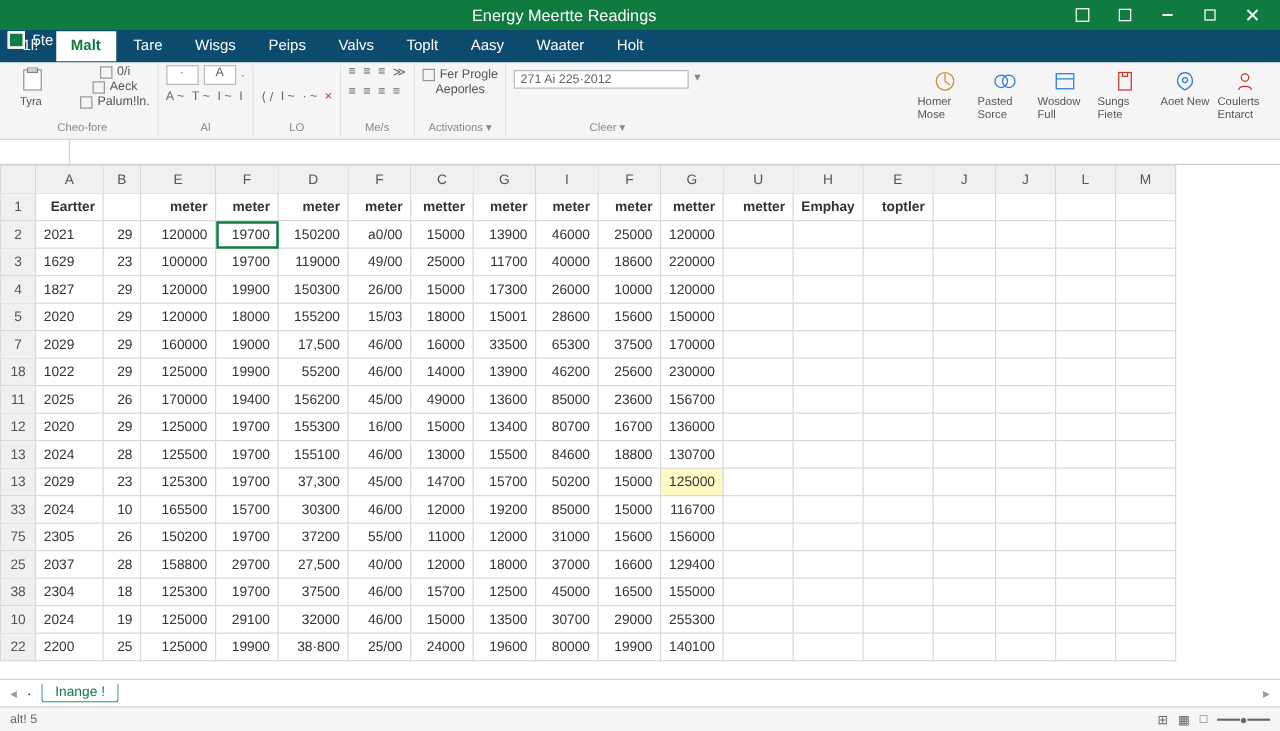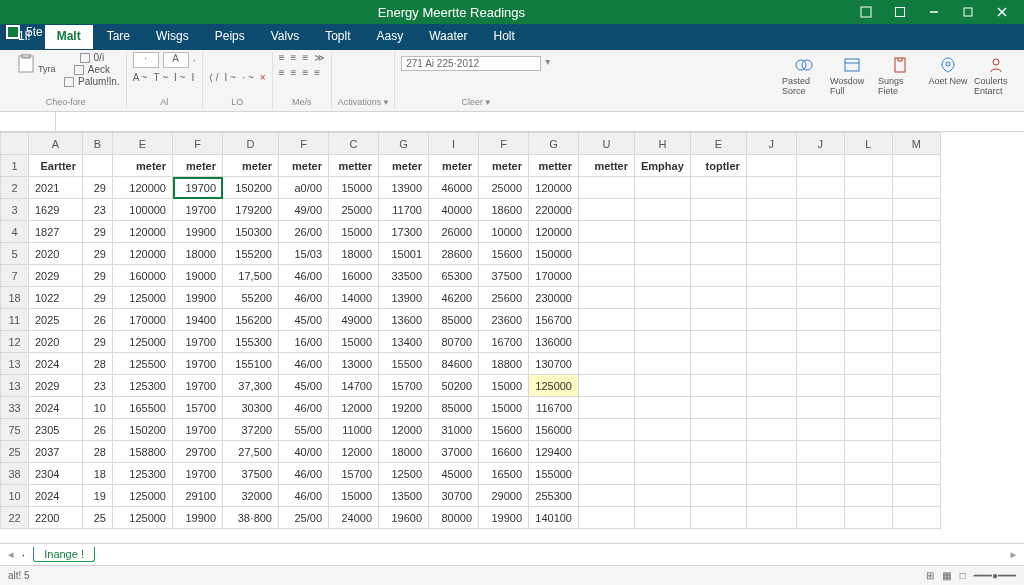--- a/index.html
+++ b/index.html
@@ -19,21 +19,21 @@
     .tabbar { background: #0c4a6e; height: 26px; display: flex; align-items: center; padding: 0 6px; gap: 2px; color: #fff; }
     .tab { padding: 4px 12px 6px; font-size: 12px; cursor: pointer; }
     .tab.active { background: #fff; color: #0f7b3e; font-weight: 600; }
 
     
     .ribbon { background: #f5f5f5; border-bottom: 1px solid #d4d4d4; height: 62px; display: flex; padding: 2px 6px; position: relative; }
     .ribbon-group { display: flex; flex-direction: column; padding: 0 6px; border-right: 1px solid #e1e1e1; position: relative; }
     .ribbon-group:last-of-type { border-right: none; }
     .rg-body { display: flex; gap: 4px; align-items: flex-start; flex: 1; font-size: 10px; color: #666; }
     .rg-label { font-size: 9px; color: #888; text-align: center; margin-top: auto; padding-bottom: 2px; }
-    .rb-item { display: flex; flex-direction: row; align-items: flex-end; gap: 2px; padding: 2px 4px; cursor: pointer; font-size: 9px; color: #555; }
+    .rb-item { display: flex; flex-direction: column; align-items: flex-start; gap: 2px; padding: 2px 4px; cursor: pointer; font-size: 9px; color: #555; }
     .rb-item .ico { width: 20px; height: 20px; display: flex; align-items: center; justify-content: center; }
     .rb-large { width: 48px; }
     .mini-stack { display: flex; flex-direction: column; gap: 1px; font-size: 10px; color: #555; align-items: center; }
     .mini-stack div { display: flex; align-items: center; gap: 4px; }
     .mini-ico { width: 10px; height: 10px; border: 1px solid #999; }
     .font-sel { width: 26px; height: 16px; border: 1px solid #bbb; background: #fff; text-align: center; font-size: 10px; }
     .ribbon-right { margin-left: auto; display: flex; gap: 4px; }
     .rr-item { display: flex; flex-direction: column; align-items: center; width: 44px; font-size: 9px; color: #555; cursor: pointer; padding-top: 4px; gap: 2px; }
     .rr-item svg { stroke: #d08a2d; fill: none; }
 
@@ -209,32 +209,50 @@
           <span>≡</span>
           <span>≡</span>
           <span>≡</span>
         </div>
       </div>
     </div>
     <div class="rg-label">Me/s</div>
   </div>
 
   <div class="ribbon-group">
+    <div class="rg-body">
+      <div class="mini-stack" style="padding-top:2px">
+        <div>
+            <span class="mini-ico"></span>
+            <span>Fer Progle</span>
+          </div>
+        <div>
+            <span>Aeporles</span>
+          </div>
+      </div>
+    </div>
     <div class="rg-label">Activations ▾</div>
   </div>
 
   <div class="ribbon-group" style="border-right:none">
     <div class="rg-body" style="padding-top:4px">
       <div class="refbox">271 Ai 225·2012</div>
       <span style="color:#888;font-size:10px">▾</span>
     </div>
     <div class="rg-label">Cleer ▾</div>
   </div>
 
   <div class="ribbon-right">
+    <div class="rr-item">
+        <svg width="18" height="18" viewBox="0 0 18 18">
+          <circle cx="9" cy="9" r="7"></circle>
+          <path d="M9 3 v6 l4 3"></path>
+        </svg>
+        <span>Homer Mose</span>
+      </div>
     <div class="rr-item">
         <svg width="18" height="18" viewBox="0 0 18 18" style="stroke:#2b7cd0">
           <circle cx="6" cy="9" r="5"></circle>
           <circle cx="12" cy="9" r="5"></circle>
         </svg>
         <span>Pasted Sorce</span>
       </div>
     <div class="rr-item">
         <svg width="18" height="18" viewBox="0 0 18 18" style="stroke:#2b7cd0">
           <rect x="2" y="3" width="14" height="12"></rect>
@@ -337,21 +355,21 @@
             <td></td>
             <td></td>
             <td></td>
           </tr>
           <tr>
             <td class="rowhdr">3</td>
             <td class="left">1629</td>
             <td class="">23</td>
             <td class="">100000</td>
             <td class="">19700</td>
-            <td class="">179200</td>
+            <td class="">119000</td>
             <td class="">49/00</td>
             <td class="">25000</td>
             <td class="">11700</td>
             <td class="">40000</td>
             <td class="">18600</td>
             <td class="">220000</td>
             <td class=""></td>
             <td class=""></td>
             <td class=""></td>
             <td class=""></td>

